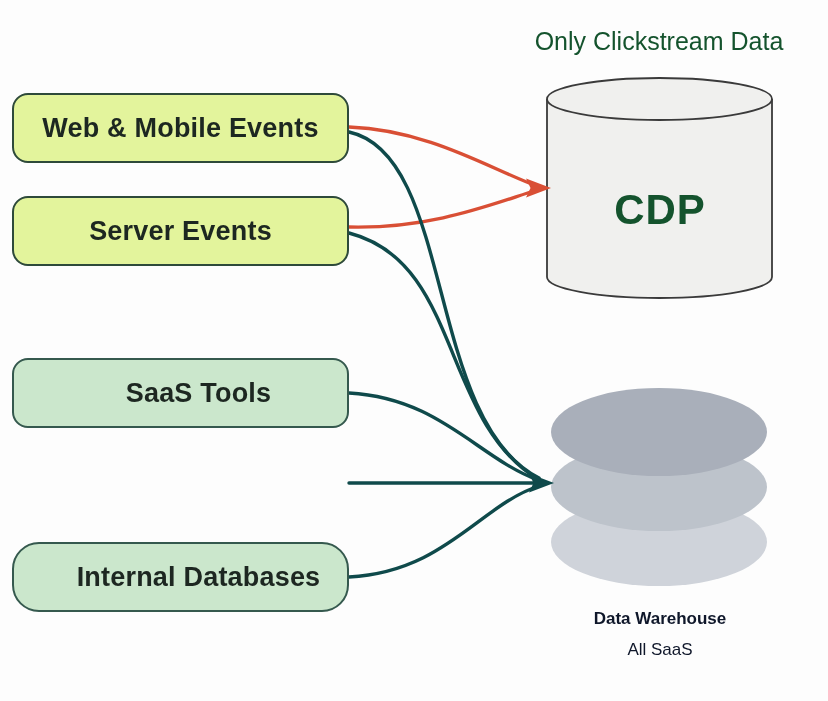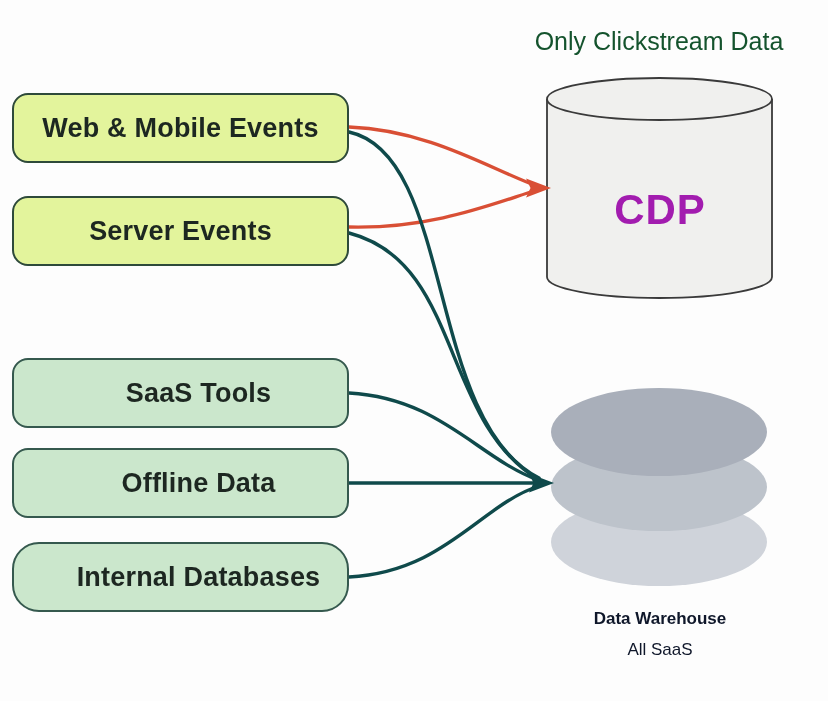--- a/index.html
+++ b/index.html
@@ -22,21 +22,21 @@
   }
   .src-box.clickstream{background:#e3f49c;border:2.5px solid #2e4a3a;}
   .src-box.green{background:#cbe7cc;border:2.5px solid #35594e;padding-left:36px;}
   .b1{top:93px;} .b2{top:196px;} .b3{top:358px;} .b4{top:448px;} .b5{top:542px;border-radius:27px;}
   .cdp-note{
     position:absolute;left:498px;top:27px;width:322px;
     text-align:center;font-size:25px;color:#14532d;
   }
   .cdp-label{
     position:absolute;left:547px;top:186px;width:226px;
-    text-align:center;font-size:42px;font-weight:bold;color:#a21caf;
+    text-align:center;font-size:42px;font-weight:bold;color:#14532d;
     letter-spacing:1px;
   }
   .wh-caption{
     position:absolute;left:510px;top:603px;width:300px;
     text-align:center;color:#0f172a;font-size:17px;line-height:31px;
   }
   .wh-caption .line1{font-weight:bold;}
 </style>
 </head>
 <body>
@@ -74,23 +74,20 @@
 
   <div class="src-box clickstream b2">
     <span>Server Events</span>
   </div>
   <div class="src-box clickstream b1">
     <span>Web &amp; Mobile Events</span>
   </div>
   <div class="src-box green b3">
     <span>SaaS Tools</span>
   </div>
-  <div class="src-box green b4">
-    <span>Offline Data</span>
-  </div>
   <div class="src-box green b5">
     <span>Internal Databases</span>
   </div>
 
   <div class="cdp-note">Only Clickstream Data</div>
   <div class="cdp-label">CDP</div>
 
   <div class="wh-caption">
     <div class="line1">Data Warehouse</div>
     <div class="line2">All SaaS</div>

